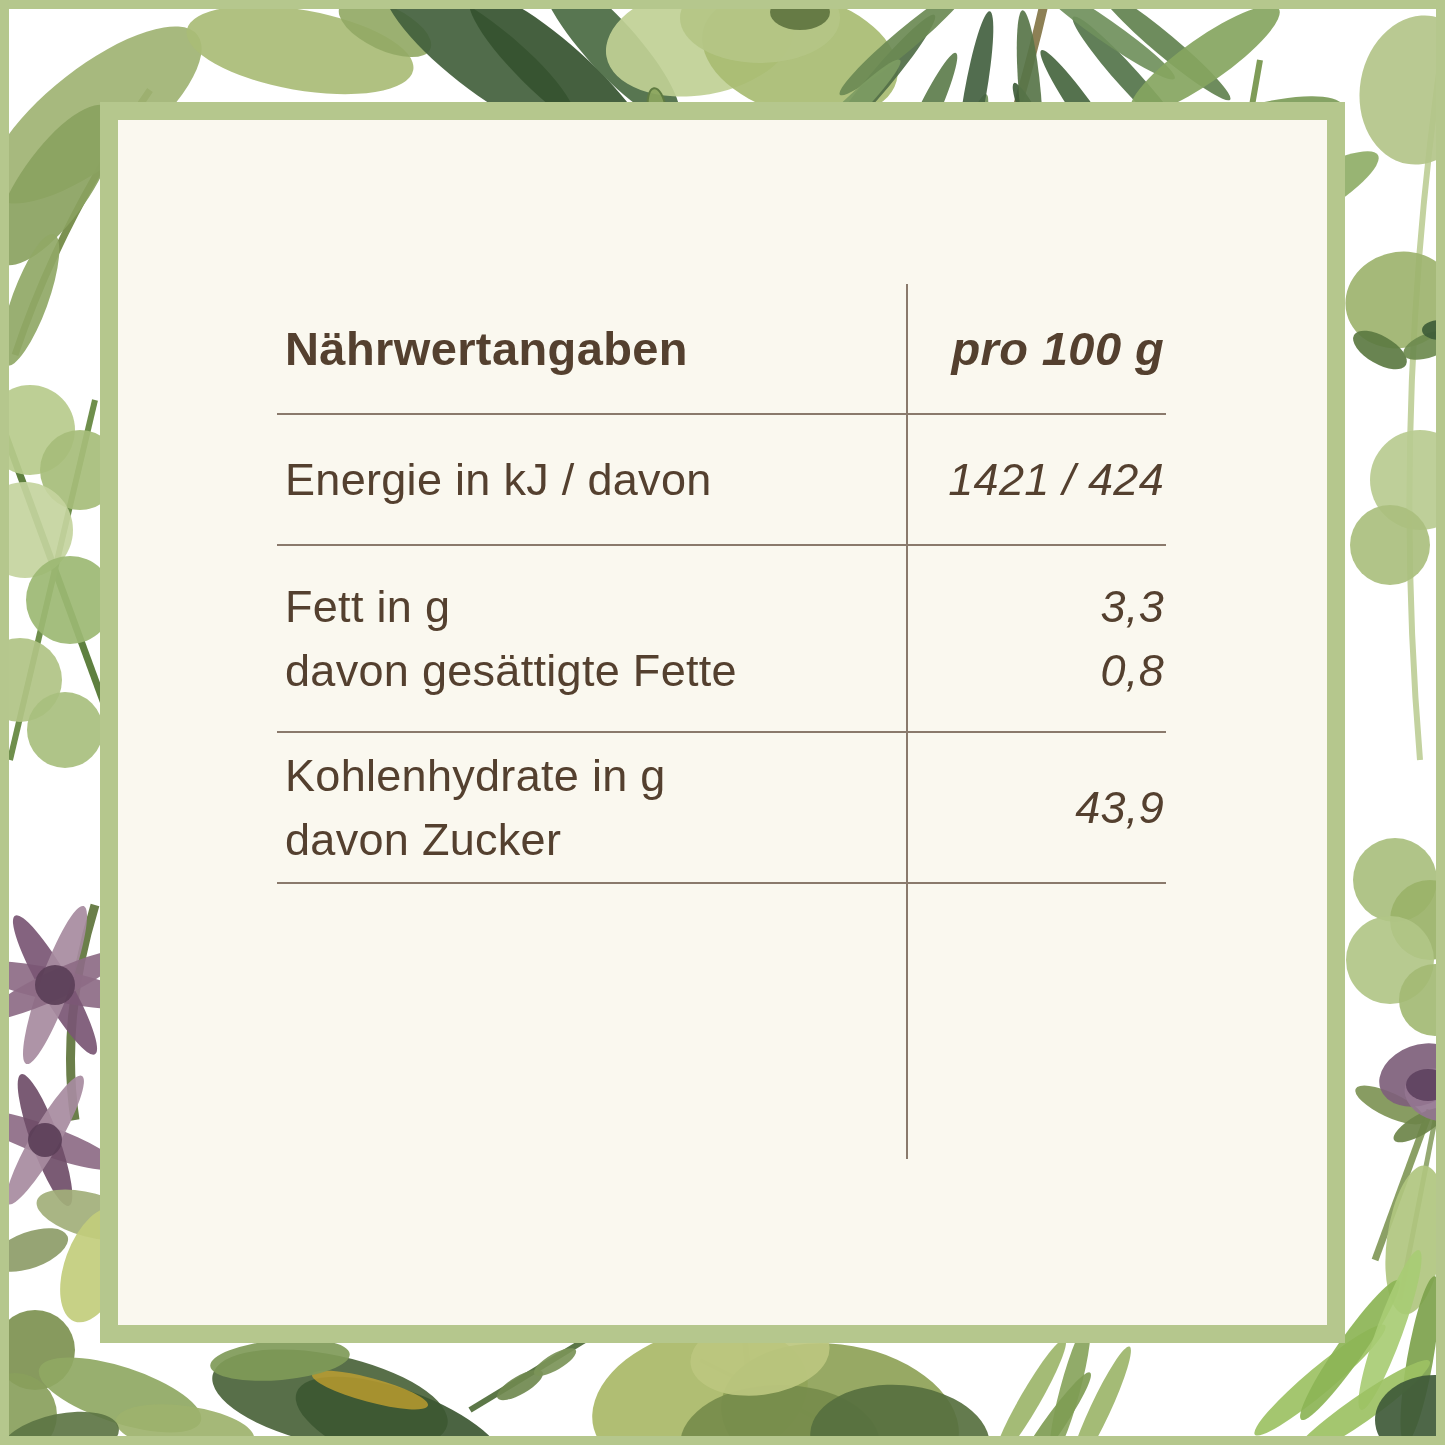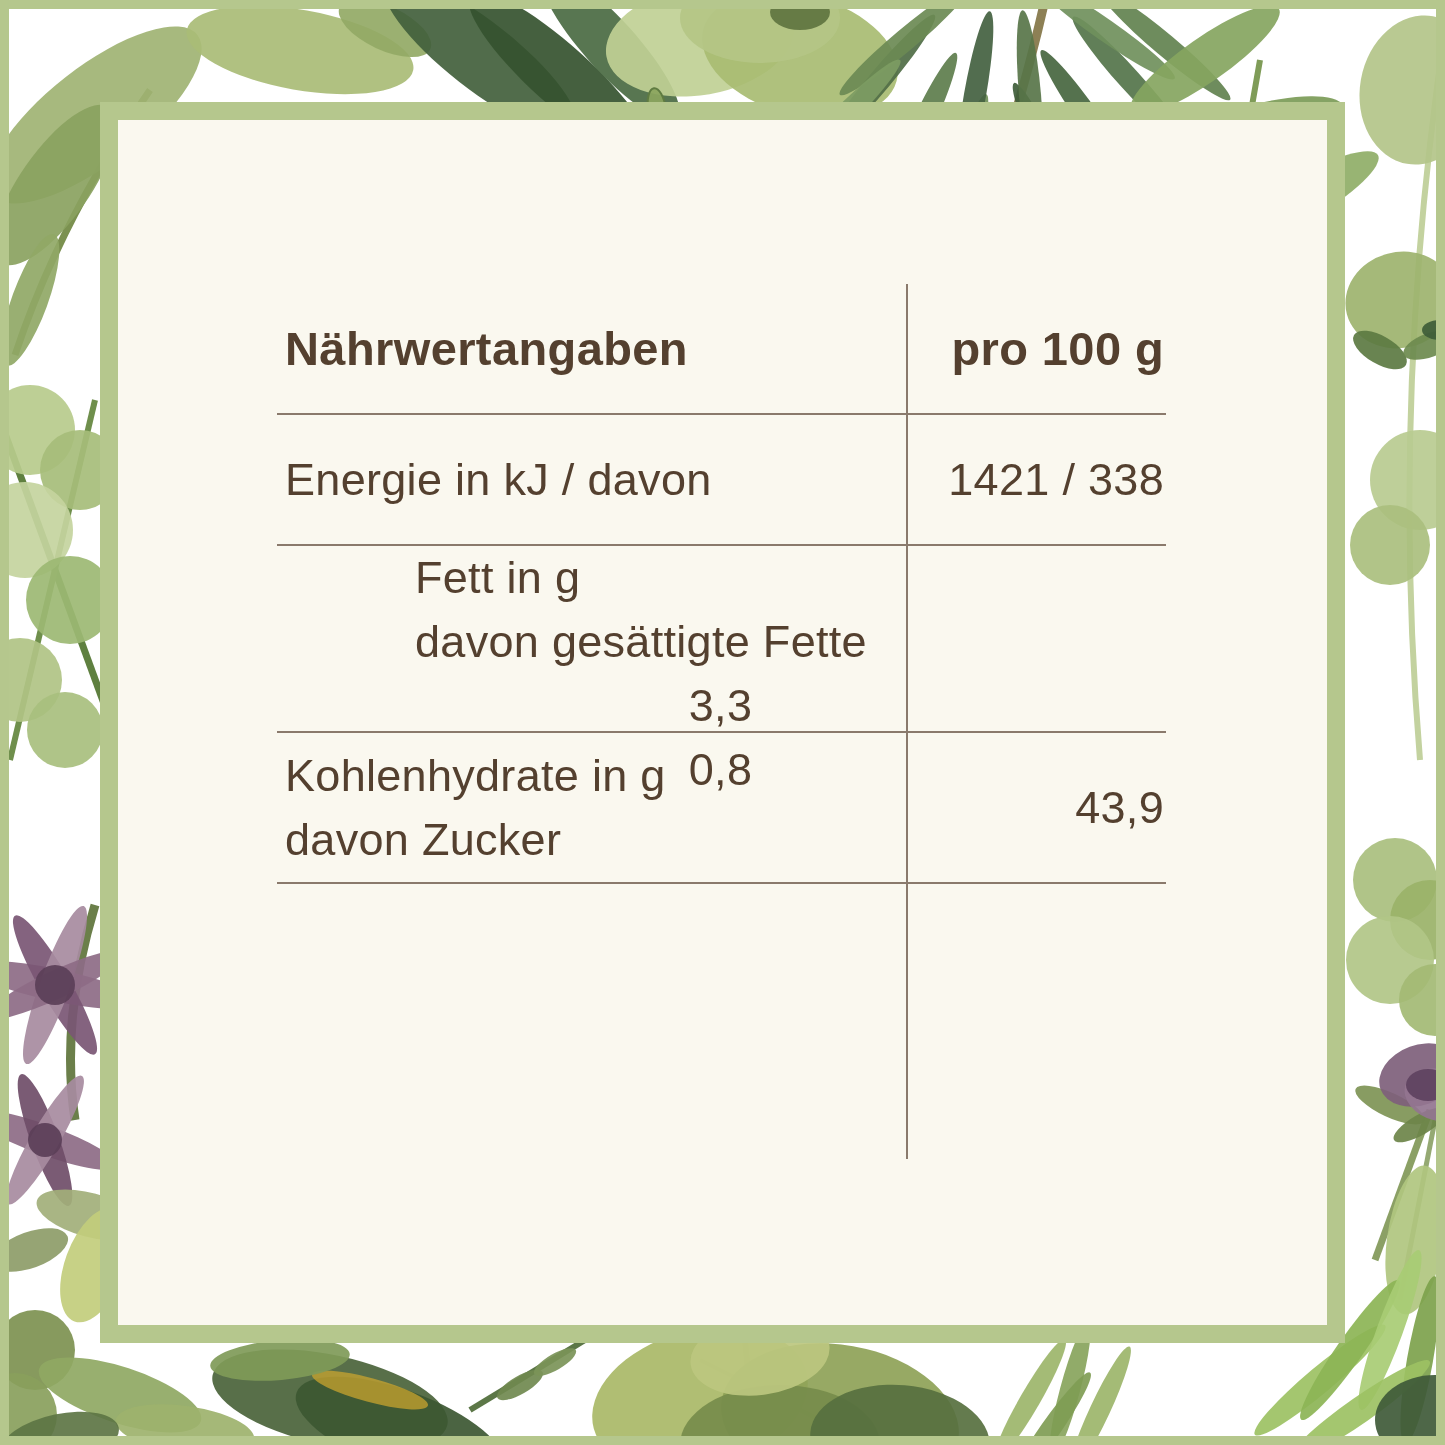--- a/index.html
+++ b/index.html
@@ -30,23 +30,23 @@
   }
   .vline{
     position:absolute;left:629px;top:0;width:2px;height:875px;
     background:var(--line);
   }
   .row{
     display:flex;align-items:center;box-sizing:border-box;
     border-bottom:2px solid var(--line);
   }
   .row.last{border-bottom:none;}
-  .h131{height:131px;} .h187{height:187px;flex-direction:column;} .h163{height:151px;} .h132{height:132px;}
+  .h131{height:131px;} .h187{height:187px;} .h163{height:151px;} .h132{height:132px;}
   .labels{width:629px;box-sizing:border-box;padding-left:8px;}
-  .values{flex:1;text-align:right;padding-right:2px;}
+  .values{flex:1;text-align:right;padding-right:2px;font-style:italic;}
   .labels div,.values div{font-size:45px;line-height:64px;letter-spacing:.3px;}
   .hdr .labels div,.hdr .values div{font-size:47px;font-weight:700;letter-spacing:.4px;}
 </style>
 </head>
 <body>
 
 <svg class="bg-art" viewBox="0 0 1445 1445" xmlns="http://www.w3.org/2000/svg">
   <g fill-opacity="0.92" stroke="none">
 
     <g>
@@ -216,21 +216,21 @@
     <div class="values">
         <div>pro 100 g</div>
       </div>
   </div>
 
   <div class="row h131">
     <div class="labels">
         <div>Energie in kJ / davon</div>
       </div>
     <div class="values">
-        <div>1421 / 338</div>
+        <div>1421 / 424</div>
       </div>
   </div>
 
   <div class="row h187">
     <div class="labels">
       <div>Fett in g</div>
       <div>davon gesättigte Fette</div>
     </div>
     <div class="values">
       <div>3,3</div>

